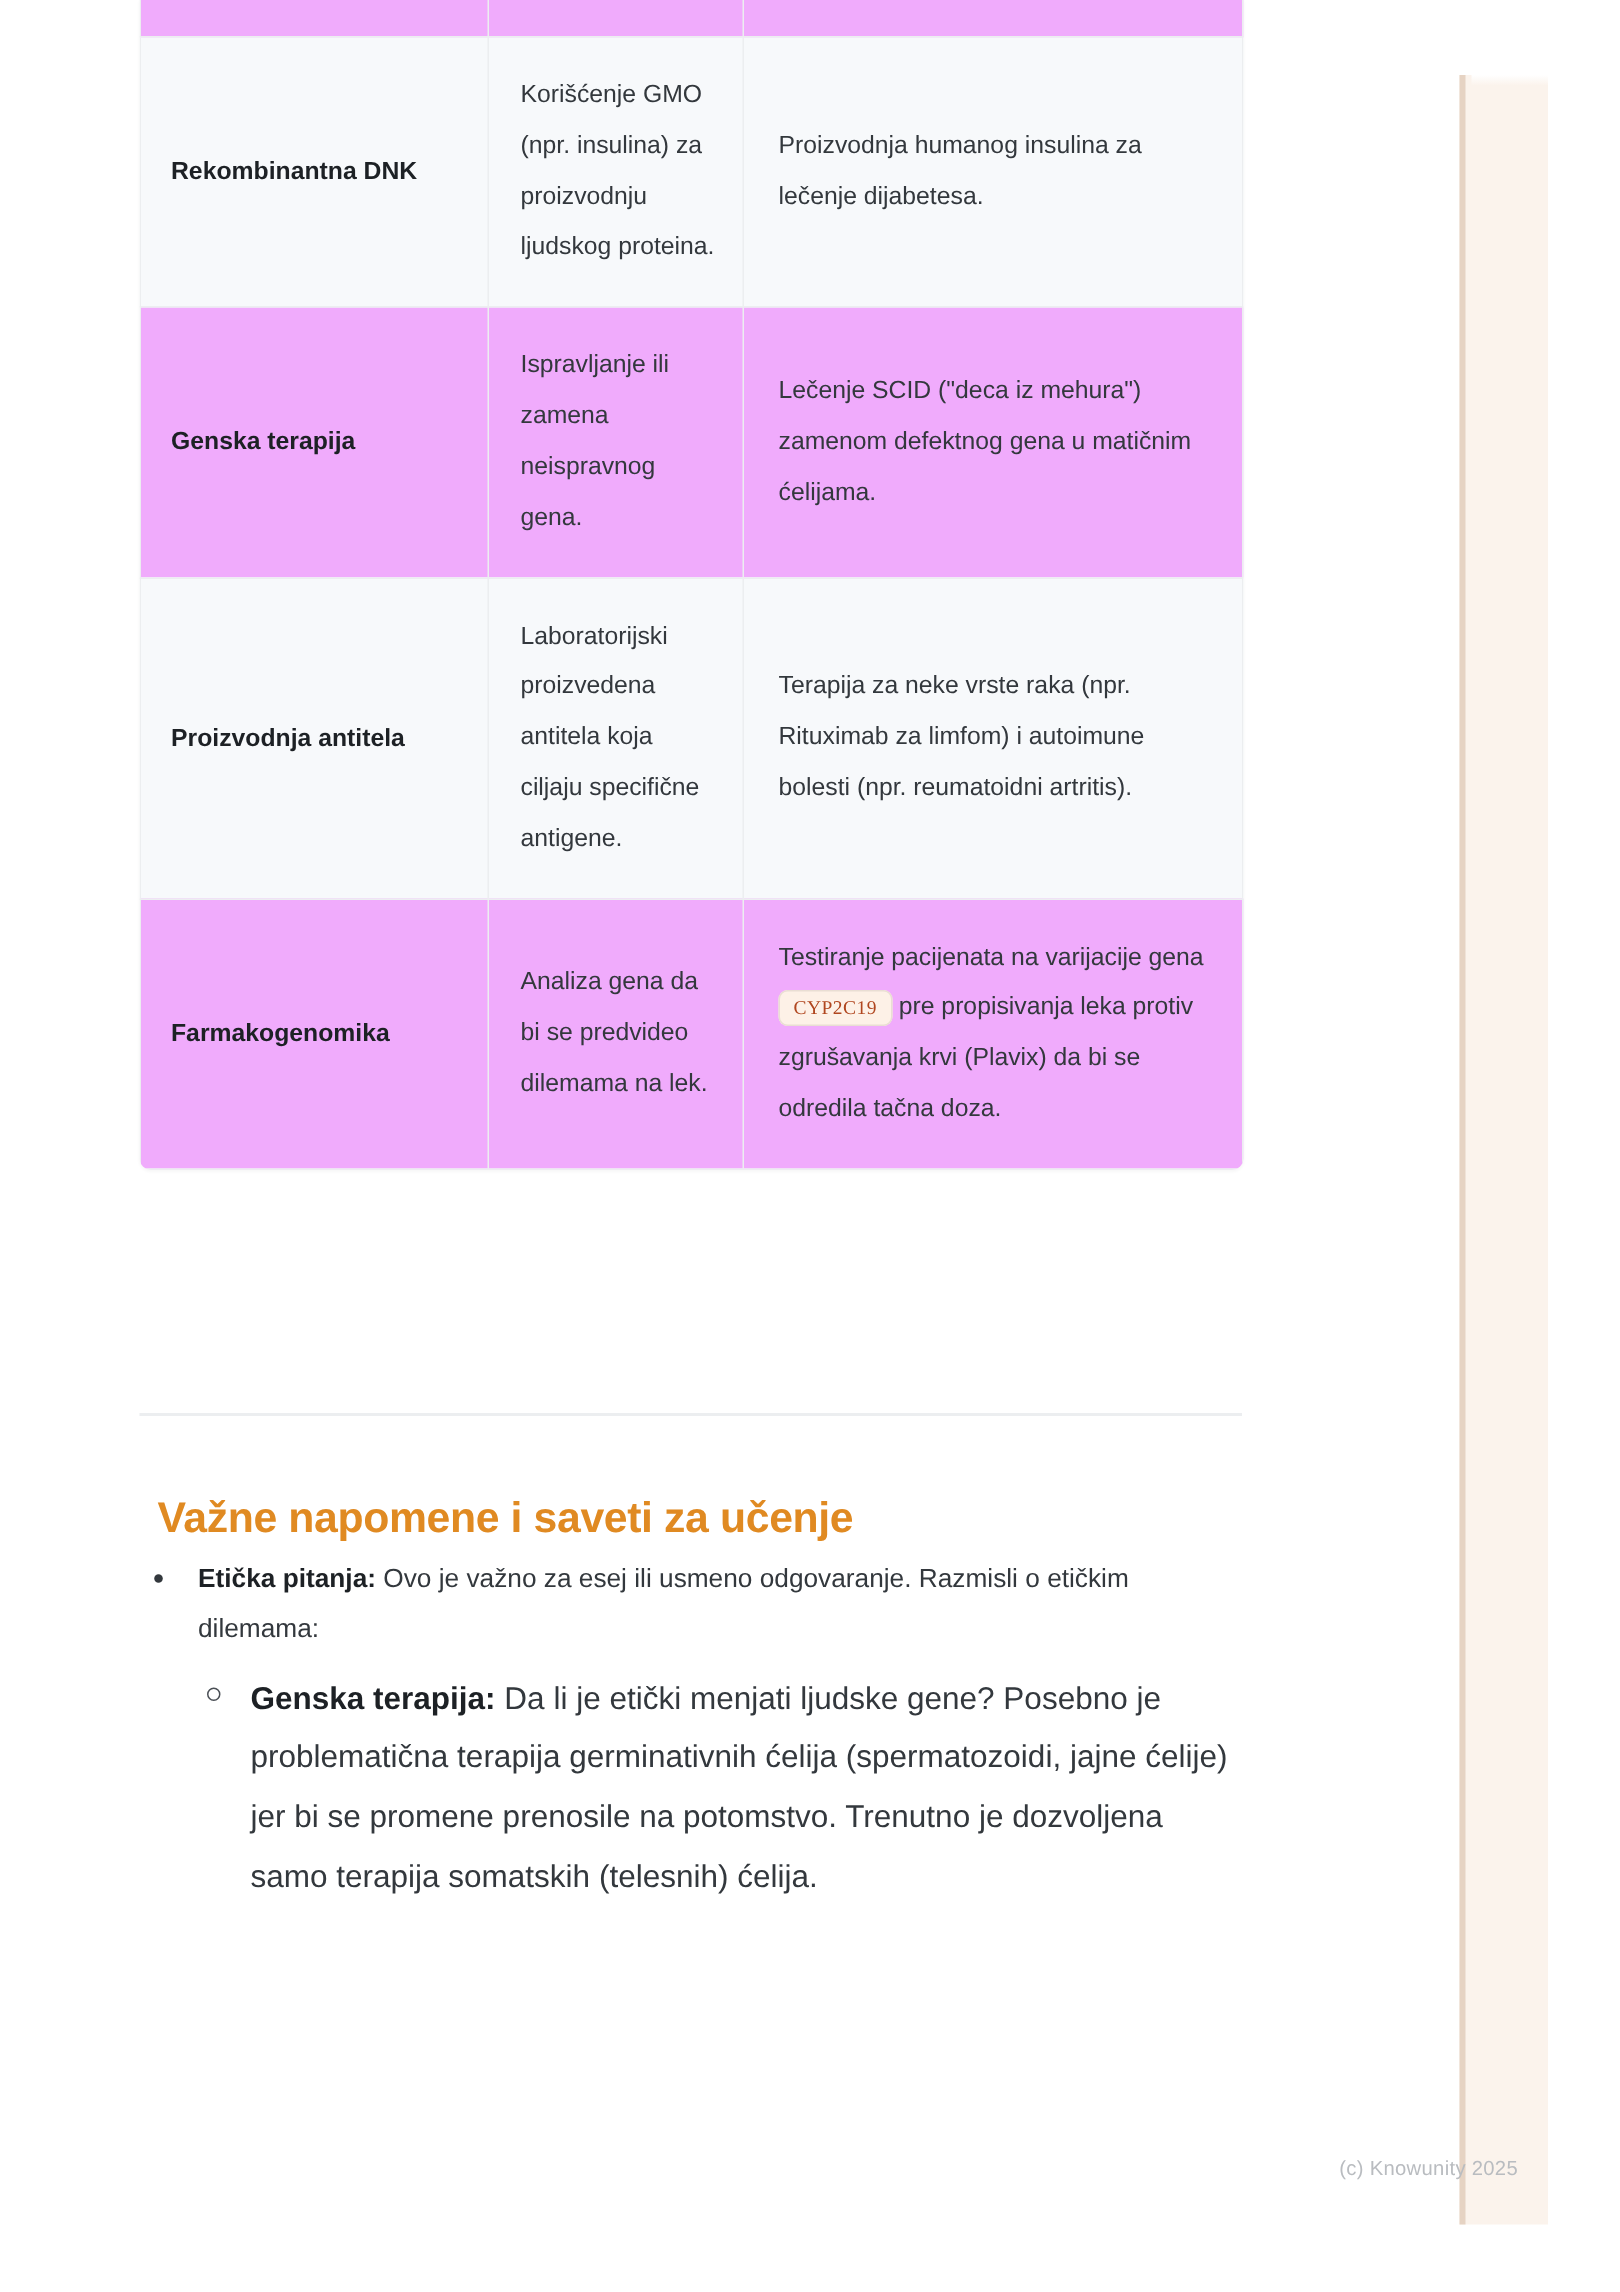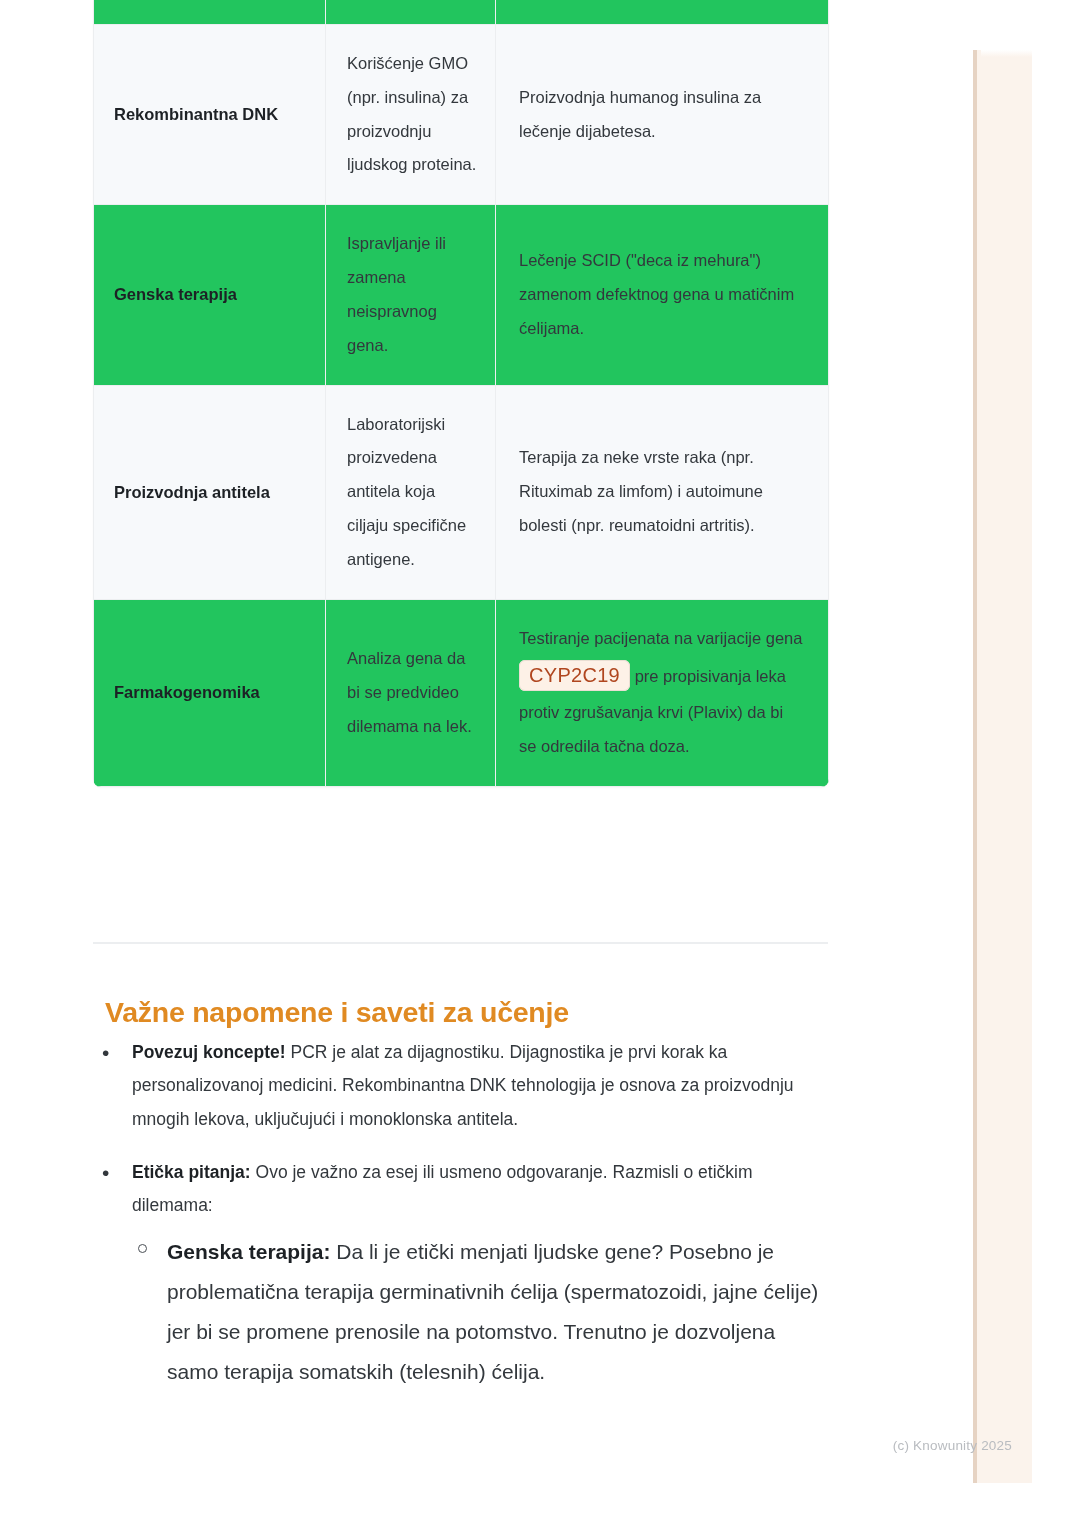--- a/index.html
+++ b/index.html
@@ -55,41 +55,41 @@
   table.facts col.c2 { width: 170px; }
   table.facts col.c3 { width: 333px; }
 
   table.facts td {
     border: 1px solid #eceef0;
     vertical-align: middle;
     padding: 22px 22px 22px 20px;
     font-size: 16.5px;
     line-height: 2.05;
     color: #33383d;
-    background: #22c55e;
+    background: #f0abfc;
   }
   table.facts tr.striped td { background: #f7f9fb; }
   table.facts td.term {
     font-weight: 700;
     color: #1d2125;
     line-height: 2.0;
     padding-left: 20px;
     padding-right: 14px;
   }
   table.facts td.mid { padding-left: 21px; padding-right: 16px; }
   table.facts td.last { padding-left: 23px; padding-right: 24px; }
   table.facts tr.cut td {
     height: 24px;
     padding: 0;
     border-top: none;
   }
 
   code.gene {
-    font-family: Liberation Sans, sans-serif;
-    font-size: 20px;
+    font-family: Liberation Serif, serif;
+    font-size: 13px;
     letter-spacing: 0.3px;
     background: #fdf1e7;
     border: 1px solid #e9ded3;
     border-radius: 6px;
     padding: 3px 9px 4px;
     color: #b0461f;
     white-space: nowrap;
   }
 
   
@@ -231,23 +231,20 @@
       </tr>
     </tbody>
   </table>
 </div>
 
 <div class="divider"></div>
 
 <h2 class="section-title">Važne napomene i saveti za učenje</h2>
 
 <ul class="notes">
-  <li>
-    <span class="lead">Povezuj koncepte!</span><span> PCR je alat za dijagnostiku. Dijagnostika je prvi korak ka personalizovanoj medicini. Rekombinantna DNK tehnologija je osnova za proizvodnju mnogih lekova, uključujući i monoklonska antitela.</span>
-  </li>
 
 
   <li class="no-gap">
     <span class="lead">Etička pitanja:</span><span> Ovo je važno za esej ili usmeno odgovaranje. Razmisli o etičkim dilemama:</span>
     <ul class="sub">
       <li>
         <span class="lead">Genska terapija:</span><span> Da li je etički menjati ljudske gene? Posebno je problematična terapija germinativnih ćelija (spermatozoidi, jajne ćelije) jer bi se promene prenosile na potomstvo. Trenutno je dozvoljena samo terapija somatskih (telesnih) ćelija.</span>
       </li>
     </ul>
   </li>

